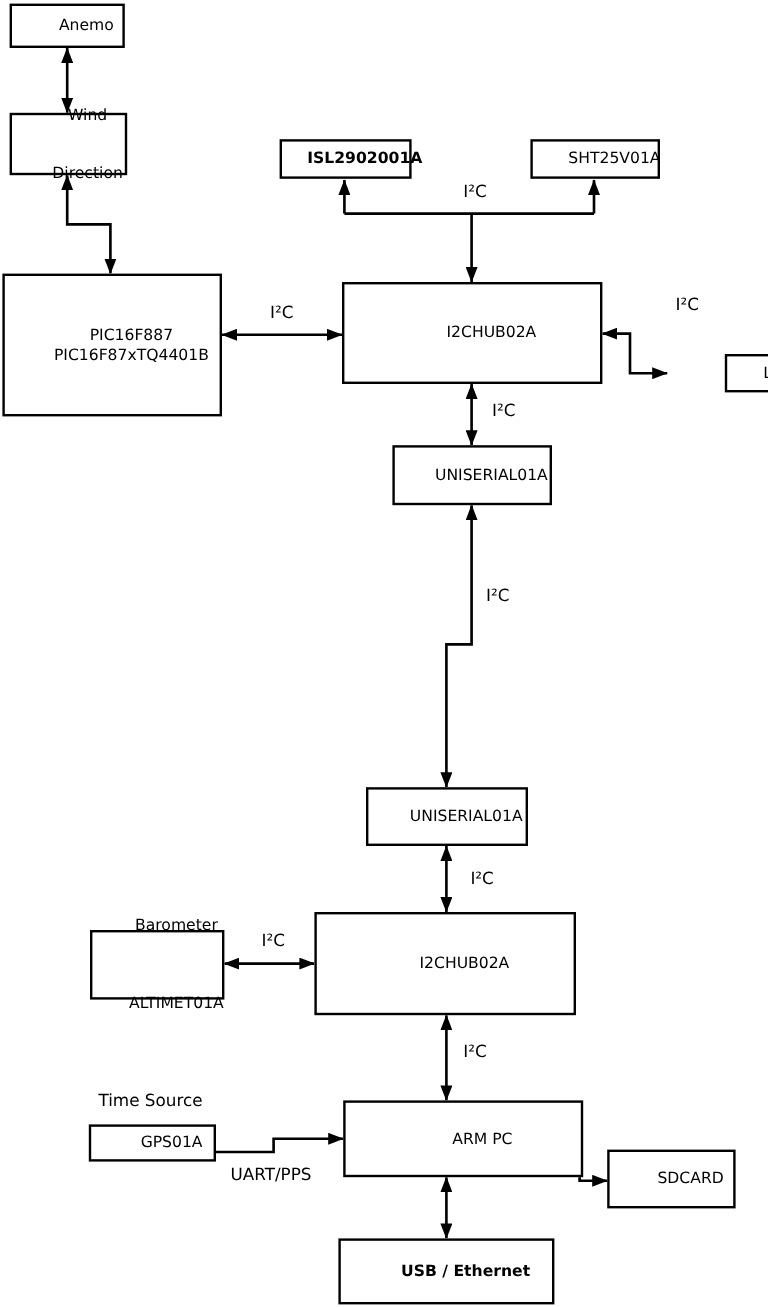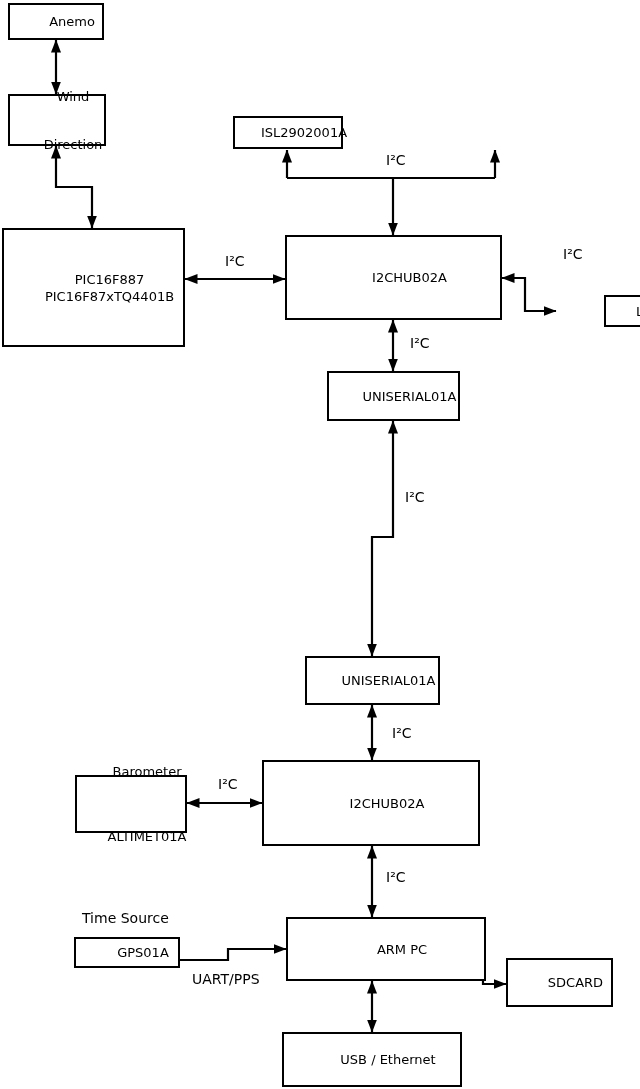--- a/index.html
+++ b/index.html
@@ -30,32 +30,32 @@
   .elabel{
     position:absolute;
     font-size:14px;
     line-height:16px;
     white-space:nowrap;
   }
   
   .pos-anemo      {left:8px;   top:3px;    width:96px;  height:37px;}
   .pos-wind       {left:8px;   top:94px;   width:98px;  height:52px;gap:31px;}
   .pos-pic        {left:2px;   top:228px;  width:183px; height:119px;}
-  .pos-isl        {left:233px; top:116px;  width:110px; height:33px;}
+  .pos-isl        {left:233px; top:116px;  width:110px; height:33px;font-weight:bold;}
   .pos-sht        {left:442px; top:116px;  width:108px; height:33px;}
   .pos-hub1       {left:285px; top:235px;  width:217px; height:85px;}
   .pos-lts        {left:556px; top:295px;  width:79px;  height:32px;margin-left:48px;}
   .pos-uniserial1 {left:327px; top:371px;  width:133px; height:50px;}
   .pos-uniserial2 {left:305px; top:656px;  width:135px; height:49px;}
   .pos-hub2       {left:262px; top:760px;  width:218px; height:86px;}
   .pos-barometer  {left:75px;  top:775px;  width:112px; height:58px;gap:48px;}
   .pos-armpc      {left:286px; top:917px;  width:200px; height:64px;}
   .pos-gps        {left:74px;  top:937px;  width:106px; height:31px;}
   .pos-sdcard     {left:506px; top:958px;  width:107px; height:49px;}
-  .pos-usb        {left:282px; top:1032px; width:180px; height:55px;}
+  .pos-usb        {left:282px; top:1032px; width:180px; height:55px;font-weight:bold;}
   
   .lbl-i2c-sensors {left:386px; top:152px;}
   .lbl-i2c-pic     {left:225px; top:253px;}
   .lbl-i2c-lts     {left:563px; top:246px;}
   .lbl-i2c-uni1    {left:410px; top:335px;}
   .lbl-i2c-long    {left:405px; top:489px;}
   .lbl-i2c-uni2    {left:392px; top:725px;}
   .lbl-i2c-baro    {left:218px; top:776px;}
   .lbl-i2c-arm     {left:386px; top:869px;}
   .lbl-time-source {left:82px;  top:910px;}
@@ -103,20 +103,23 @@
 
   <div class="node pos-pic">
     <span>PIC16F887</span>
     <span>PIC16F87xTQ4401B</span>
   </div>
 
   <div class="node pos-isl">
     <span>ISL2902001A</span>
   </div>
 
+  <div class="node pos-sht">
+    <span>SHT25V01A</span>
+  </div>
 
   <div class="node pos-hub1">
     <span>I2CHUB02A</span>
   </div>
 
   <div class="node pos-lts">
     <span>LTS01A</span>
   </div>
 
   <div class="node pos-uniserial1">

